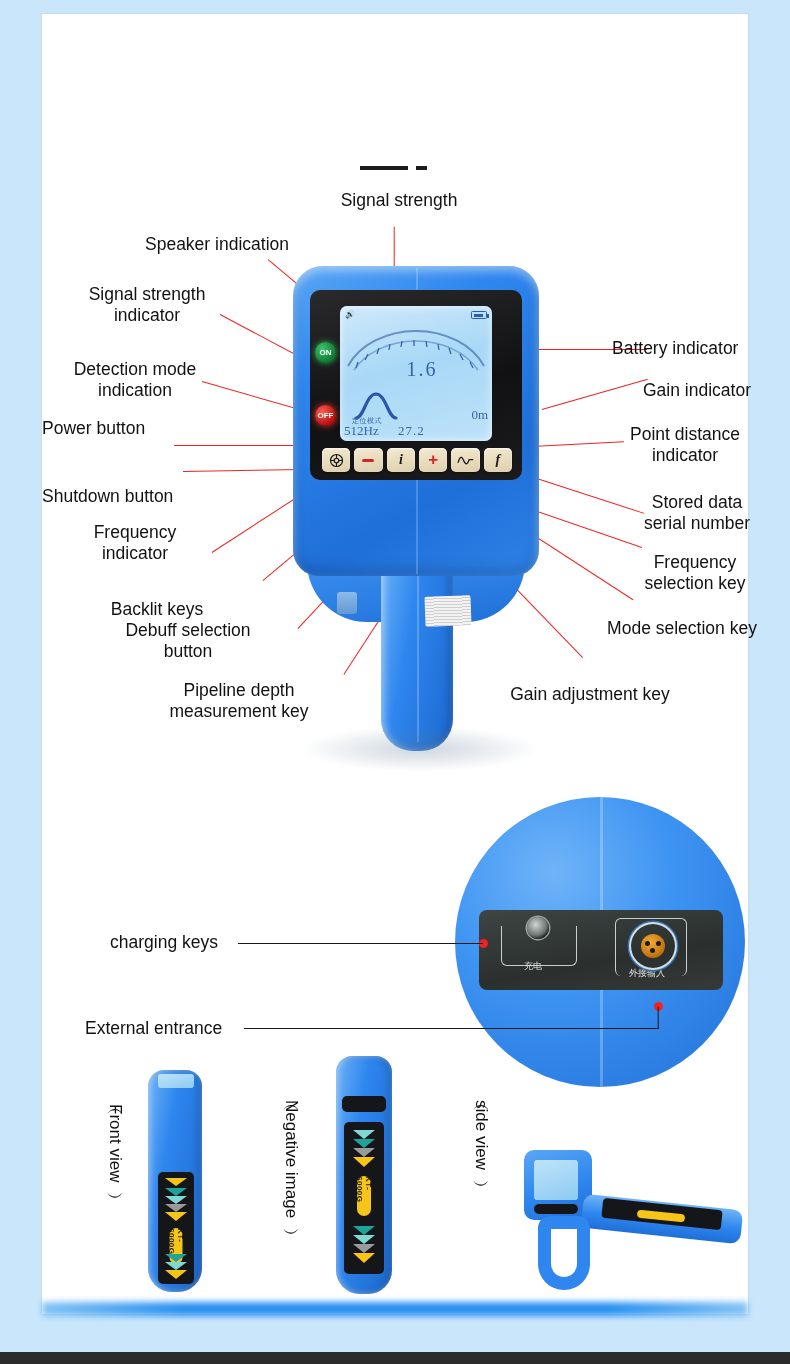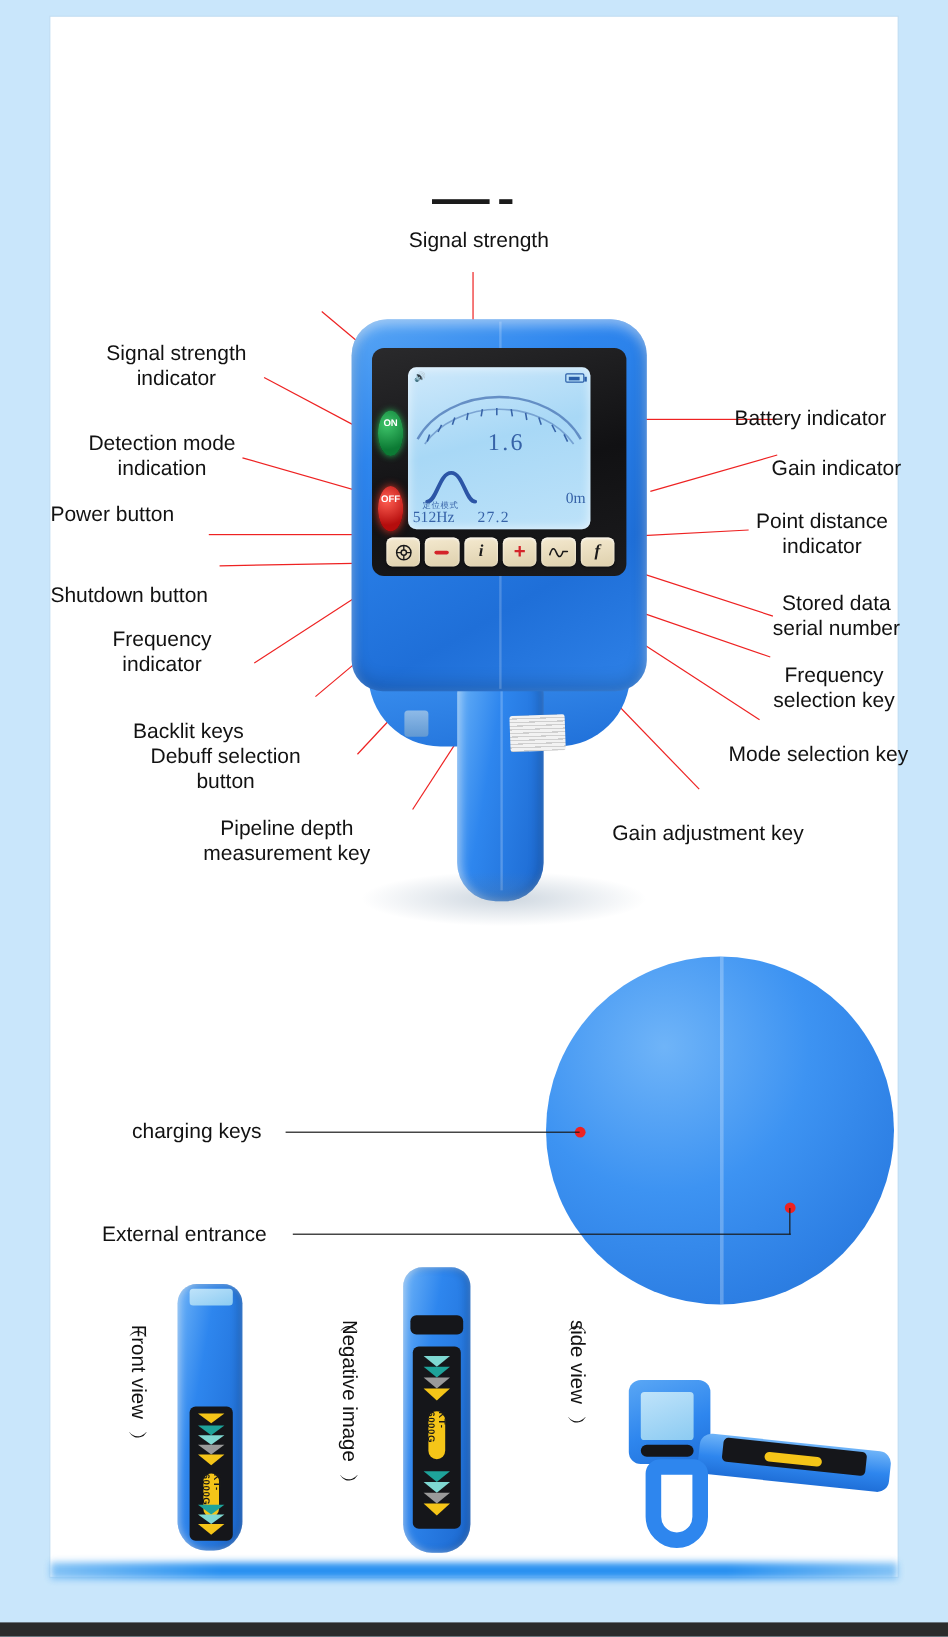--- a/index.html
+++ b/index.html
@@ -102,21 +102,21 @@
     position:absolute; left:0; bottom:4px; width:152px; height:14px;
     font-family:"Liberation Serif", serif; font-size:13px; color:#3763a8;
   }
   .lcd-freq { position:absolute; left:4px; top:0; }
   .lcd-gain { position:absolute; left:58px; top:0; letter-spacing:1px; }
   .lcd-dist { position:absolute; right:4px; top:-16px; }
   .lcd-log  { position:absolute; right:4px; top:16px; }
 
   .onoff { position:absolute; left:4px; top:52px; width:24px; }
   .btn-on, .btn-off {
-    position:absolute; left:1px; width:21px; height:38px; border-radius:50%;
+    position:absolute; left:1px; width:21px; height:21px; border-radius:50%;
     font-size:8px; font-weight:bold; color:#fff; text-align:center; line-height:21px;
   }
   .btn-on  { top:0;  background: radial-gradient(circle at 35% 32%, #3ec46a, #0c7a34 70%); box-shadow:0 0 6px rgba(40,200,90,.85); }
   .btn-off { top:26px; background: radial-gradient(circle at 35% 32%, #ff5f52, #b50d0d 70%); box-shadow:0 0 7px rgba(255,60,40,.85);margin-top:37px; }
 
   .keys { position:absolute; left:12px; bottom:8px; width:190px; height:24px; display:flex; gap:4px; }
   .key {
     flex:1; height:24px; border-radius:5px;
     background: linear-gradient(170deg,#f4e9cf,#ded0ad);
     display:flex; align-items:center; justify-content:center;
@@ -265,20 +265,21 @@
     <div class="ln" style="left:467px;top:455px;width:142px;transform:rotate(18deg);"></div>
 
     <div class="ln" style="left:475px;top:490px;width:132px;transform:rotate(19deg);"></div>
 
     <div class="ln" style="left:455px;top:497px;width:162px;transform:rotate(33deg);"></div>
 
     <div class="ln" style="left:412px;top:510px;width:185px;transform:rotate(46deg);"></div>
 
     <div class="lbl c" style="left:262px;top:176px;width:190px;">Signal strength</div>
 
+    <div class="lbl c" style="left:60px;top:220px;width:230px;">Speaker indication</div>
 
     <div class="lbl c" style="left:10px;top:270px;width:190px;">Signal strength
 indicator</div>
 
     <div class="lbl c" style="left:0px;top:345px;width:186px;">Detection mode
 indication</div>
 
     <div class="lbl l" style="left:0px;top:404px;width:140px;">Power button</div>
 
     <div class="lbl l" style="left:0px;top:472px;width:180px;">Shutdown button</div>
@@ -395,20 +396,31 @@
             </div>
         </div>
       </div>
     </div>
 
     <div class="shadow-ell" style="left:258px;top:712px;width:240px;height:46px;"></div>
 
     <div class="circle">
       <div class="seam"></div>
 
+      <div class="port-plate">
+        <div class="port-dash a"></div>
+        <div class="port-cn a">充电</div>
+        <div class="jack-dc"></div>
+
+        <div class="port-dash b"></div>
+        <div class="port-cn b">外接输入</div>
+        <div class="jack-ext">
+            <i></i>
+          </div>
+      </div>
     </div>
 
     <div class="dot" style="left:437px;top:925px;"></div>
     <div class="ln" style="left:196px;top:929px;width:245px;background:#1a1a1a;"></div>
     <div class="lbl l" style="left:68px;top:918px;width:150px;">charging keys</div>
 
     <div class="dot" style="left:612px;top:988px;"></div>
     <div class="ln" style="left:616px;top:992px;width:22px;background:#1a1a1a;transform:rotate(90deg);"></div>
     <div class="ln" style="left:202px;top:1014px;width:415px;background:#1a1a1a;"></div>
     <div class="lbl l" style="left:43px;top:1004px;width:180px;">External entrance</div>

